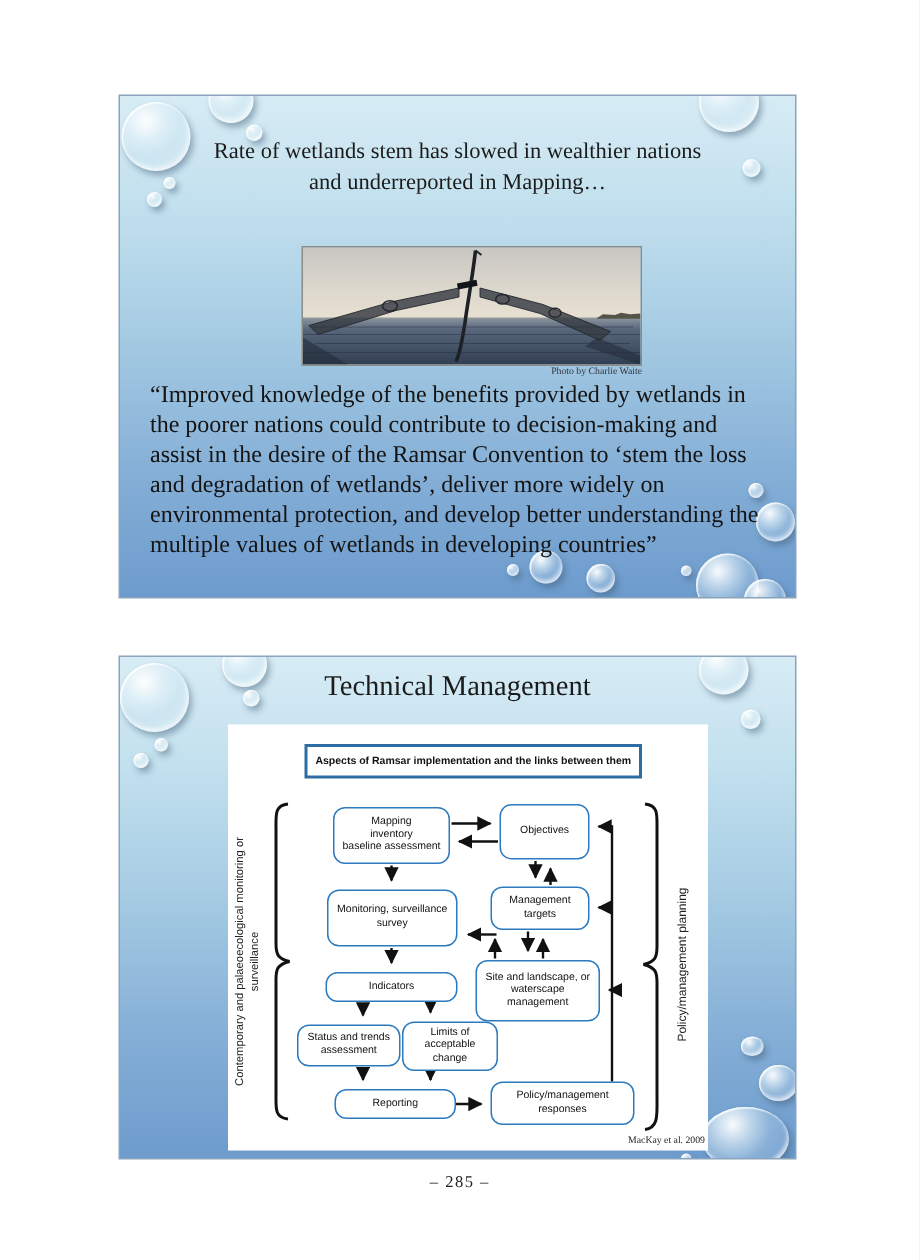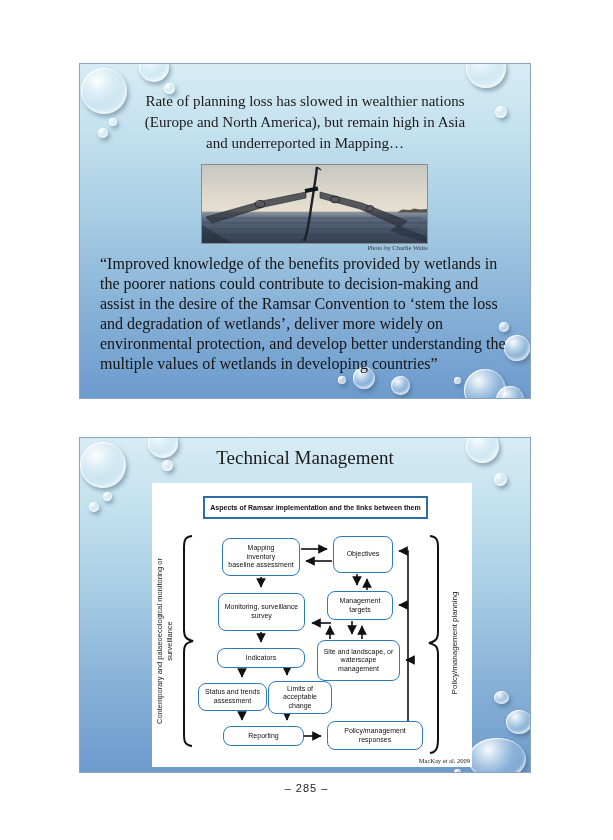--- a/index.html
+++ b/index.html
@@ -67,21 +67,21 @@
   .vlabel-right{
     left:304px; top:160px; width:200px; height:12px; margin-left:-100px; margin-top:-6px;
     transform:rotate(-90deg); font-size:8px; white-space:nowrap;
   }
   .citation{
     position:absolute; right:2px; bottom:3px; font-size:6.5px; color:#222;
     font-family:"Liberation Serif","DejaVu Serif",serif;
   }
   .page-number{
     position:absolute; top:782px; left:0; width:100%; text-align:center;
-    font-family:Liberation Sans, sans-serif; font-size:11px;
+    font-family:Liberation Serif, serif; font-size:11px;
     letter-spacing:1px; color:#222;
   }
 </style>
 </head>
 <body>
 
 <div class="page">
 
   <div class="slide" id="slide1">
     <span class="bubble" style="left:1px;top:4px;width:46px;height:46px;"></span>
@@ -94,22 +94,21 @@
     <span class="bubble" style="left:419px;top:258px;width:10px;height:10px;"></span>
     <span class="bubble" style="left:424px;top:271px;width:26px;height:26px;"></span>
     <span class="bubble" style="left:258px;top:312px;width:8px;height:8px;"></span>
     <span class="bubble" style="left:273px;top:303px;width:22px;height:22px;"></span>
     <span class="bubble" style="left:311px;top:312px;width:19px;height:19px;"></span>
     <span class="bubble" style="left:374px;top:313px;width:7px;height:7px;"></span>
     <span class="bubble" style="left:384px;top:305px;width:42px;height:42px;"></span>
     <span class="bubble" style="left:416px;top:322px;width:28px;height:28px;"></span>
 
     <div class="s1-title">
-      <div>Rate of planning loss has slowed in wealthier nations</div>
-      <div>(Europe and North America), but remain high in Asia</div>
+      <div>Rate of wetlands stem has slowed in wealthier nations</div>
       <div>and underreported in Mapping…</div>
     </div>
 
     <div class="photo">
       <svg width="225" height="78" viewBox="0 0 225 78">
         <defs>
           <linearGradient id="sky" x1="0" y1="0" x2="0" y2="1">
             <stop offset="0" stop-color="#c7c6c1"></stop>
               <stop offset="0.6" stop-color="#ddd8cd"></stop>
               <stop offset="1" stop-color="#e7e0d2"></stop>

